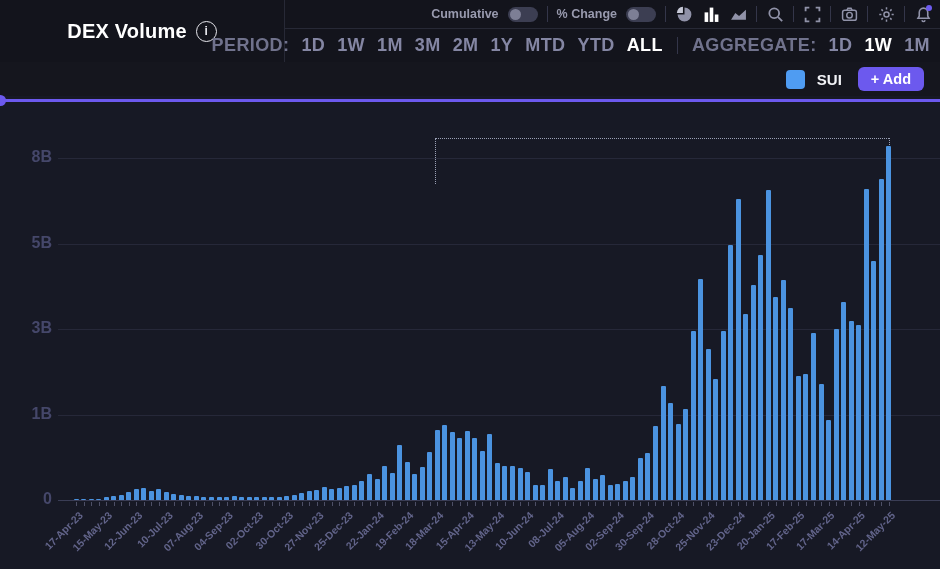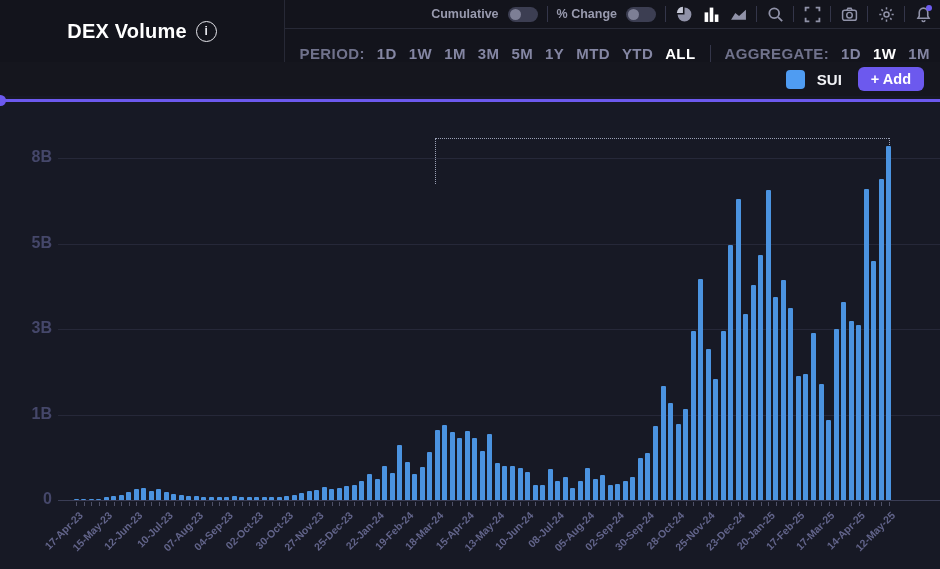--- a/index.html
+++ b/index.html
@@ -20,22 +20,22 @@
   .hdiv { position:absolute; left:284px; top:28px; width:656px; height:1px; background:#272936; }
   .toolbar-row { position:absolute; right:8px; top:0; height:28px; display:flex; align-items:center; gap:9px; }
   .tlabel { color:#9head; color:#989aae; font-size:12.5px; font-weight:600; }
   .toggle { width:30px; height:15px; border-radius:8px; background:#3c3e52; position:relative; }
   .toggle .knob { position:absolute; left:2px; top:2px; width:11px; height:11px; border-radius:50%; background:#7d7f95; }
   .tsep { width:1px; height:16px; background:#34364a; }
   .icon { width:18px; height:18px; display:flex; align-items:center; justify-content:center; position:relative; }
   .icon svg { display:block; }
   .bell-dot { position:absolute; right:0px; top:0px; width:6px; height:6px; border-radius:50%; background:#6d5cf0; }
   
-  .period-row { position:absolute; right:10px; top:28px; height:34px; display:flex; align-items:flex-end; gap:12px;
-    font-size:15px; font-weight:600; letter-spacing:.4px; color:#8486a3; }
+  .period-row { position:absolute; right:10px; top:28px; height:34px; display:flex; align-items:center; gap:12px;
+    font-size:18px; font-weight:600; letter-spacing:.4px; color:#8486a3; }
   .period-row .grp-label { color:#70728c; }
   .seg { color:#8486a3; cursor:default; }
   .seg.active { color:#ffffff; }
   .psep { width:1px; height:17px; background:#34364a; margin:0 2px; }
   
   .legend-row { position:absolute; left:0; top:62px; width:940px; height:34px; background:#15161e;
     display:flex; align-items:center; justify-content:flex-end; gap:12px; padding-right:16px; }
   .swatch { width:19px; height:19px; border-radius:4px; background:#4f9cf2; }
   .series-label { font-size:15px; font-weight:600; color:#f2f3f7; margin-right:4px; }
   .add-btn { background:#6c59ee; color:#fff; font-size:14.5px; font-weight:600;
@@ -155,21 +155,21 @@
       </span>
     </div>
 
     <div class="period-row">
       <span class="grp-label">PERIOD:</span>
       <span id="periods" style="display:flex;gap:12px;">
           <span class="seg">1D</span>
           <span class="seg">1W</span>
           <span class="seg">1M</span>
           <span class="seg">3M</span>
-          <span class="seg">5M</span>
+          <span class="seg">2M</span>
           <span class="seg">1Y</span>
           <span class="seg">MTD</span>
           <span class="seg">YTD</span>
           <span class="seg active">ALL</span>
         </span>
       <span class="psep"></span>
       <span class="grp-label">AGGREGATE:</span>
       <span id="aggregates" style="display:flex;gap:12px;">
           <span class="seg">1D</span>
           <span class="seg active">1W</span>

